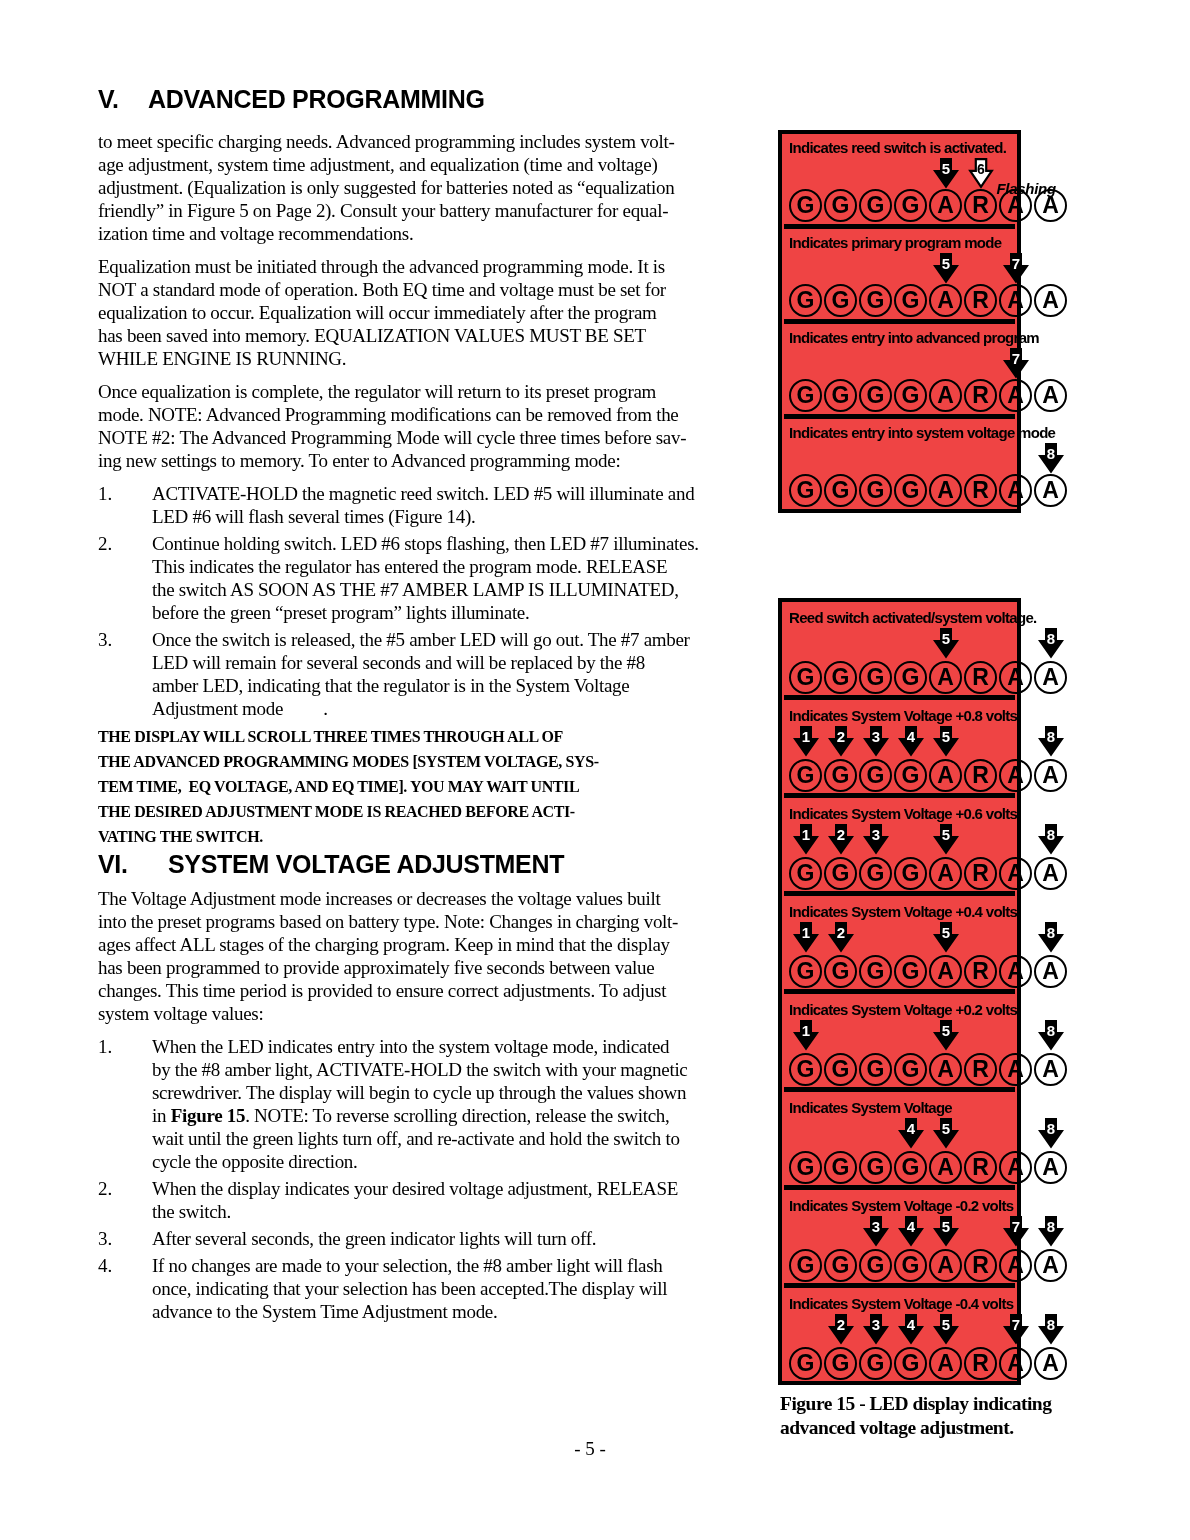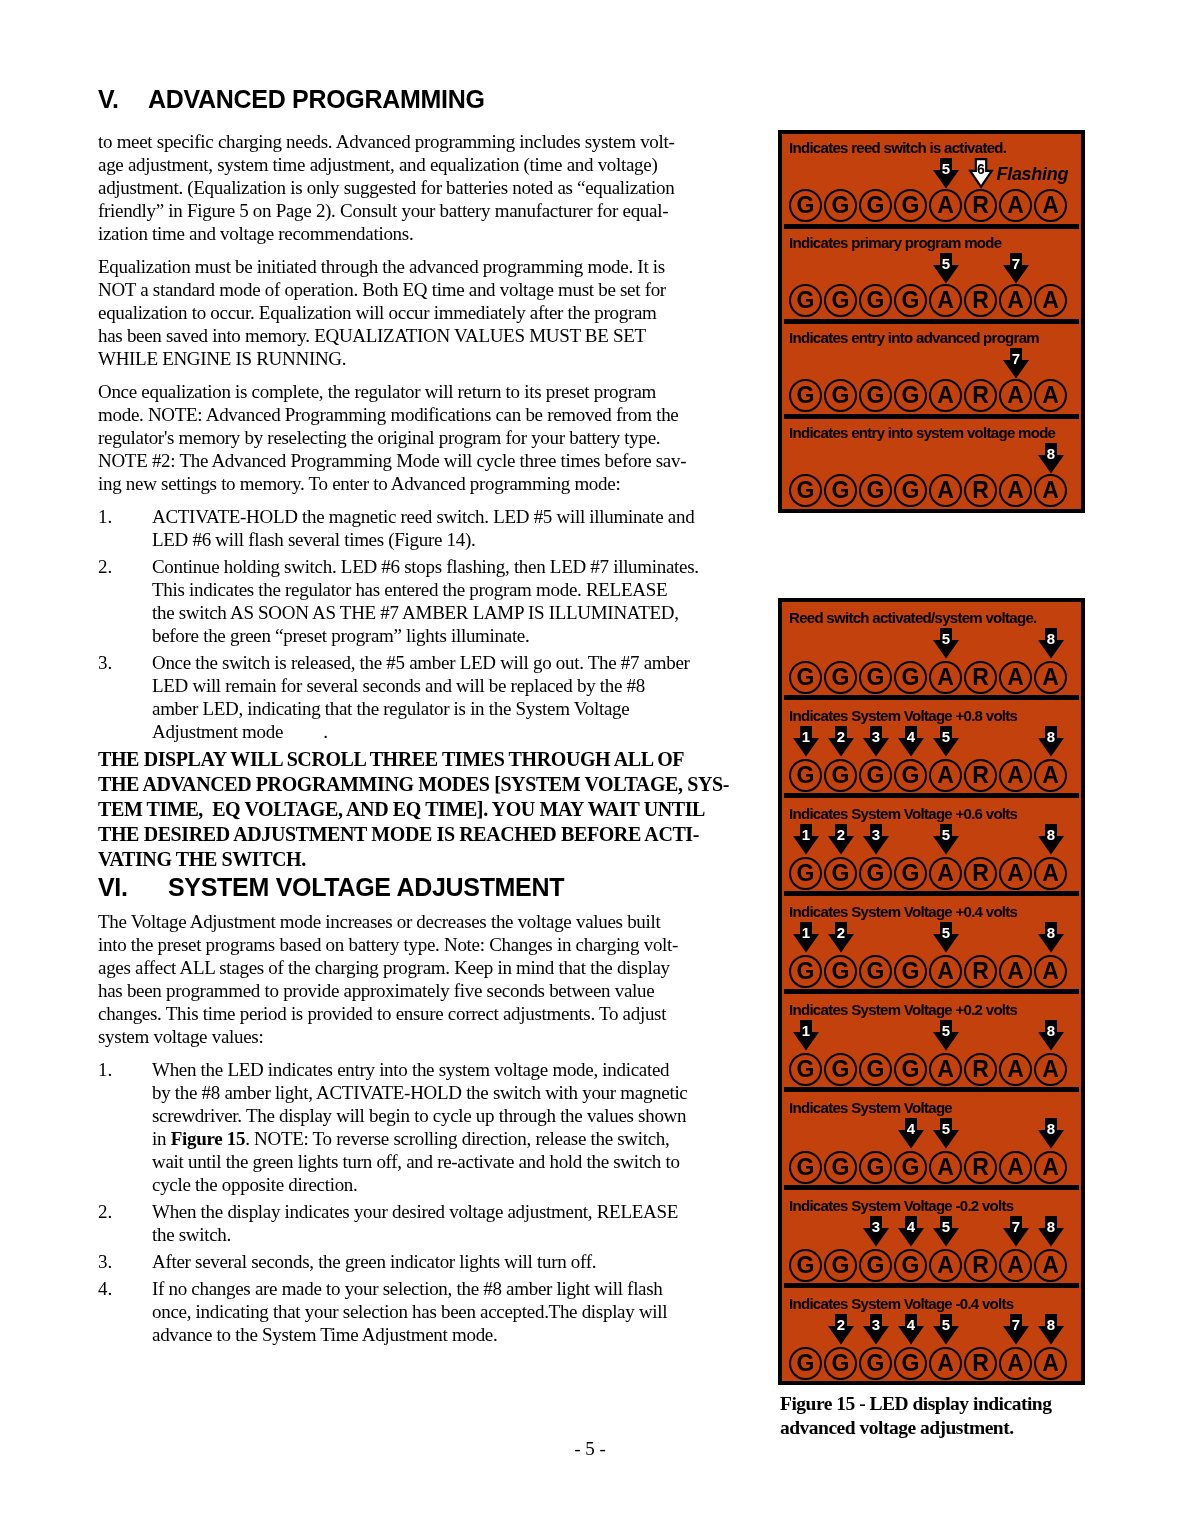--- a/index.html
+++ b/index.html
@@ -13,47 +13,47 @@
   .article{position:absolute;left:98px;top:84px;width:680px;}
   .h1{
     display:flex;font-family:"Liberation Sans",sans-serif;font-weight:bold;
     font-size:25px;line-height:30px;letter-spacing:-0.3px;margin:0 0 16px;
   }
   .h1.vi{margin-bottom:8px;}
   .h1-num{flex:none;}
   .para{margin:0 0 10px;}
   .line{white-space:pre;font-size:19px;line-height:23px;letter-spacing:-0.3px;}
   .bold-para{margin:2px 0 0;}
-  .bold-para .line{font-weight:bold;font-size:20px;line-height:25px;letter-spacing:-0.4px;}
+  .bold-para .line{font-weight:bold;font-size:16px;line-height:25px;letter-spacing:-0.4px;}
   .li{display:flex;margin:0 0 4px;}
   .li-num{flex:none;width:54px;font-size:19px;line-height:23px;}
   .li-body{min-width:0;}
 
   
   .fig-box{
-    position:absolute;left:778px;width:307px;box-sizing:border-box;
-    border:4px solid #000;background:#c2410c;
+    position:absolute;left:778px;width:243px;box-sizing:border-box;
+    border:4px solid #000;background:#ef4444;
   }
   .f14{top:130px;}
   .f15{top:598px;}
   .sep{height:5px;background:#000;margin:0 2px;}
   .panel{position:relative;box-sizing:border-box;padding:5px 7px 0;}
   .f14 .panel{height:90px;}
   .f15 .panel{height:93px;padding-top:7px;border-radius:15px;}
   .panel-label{
     font-family:"Liberation Sans",sans-serif;font-weight:bold;
     font-size:15px;line-height:18px;letter-spacing:-0.7px;white-space:pre;
   }
   .arrow-row{position:relative;height:31px;margin-top:1px;}
   .f15 .arrow-row{height:33px;}
   .arrow{position:absolute;top:0;width:26px;height:31px;}
   .arrow-note{
-    position:absolute;top:6px;white-space:pre;
+    position:absolute;top:22px;white-space:pre;
     font-family:"Liberation Sans",sans-serif;font-weight:bold;font-style:italic;
-    font-size:18px;letter-spacing:-0.3px;
+    font-size:15px;letter-spacing:-0.3px;
   }
   .led-row{display:flex;gap:2px;}
   .led{
     width:33px;height:33px;box-sizing:border-box;flex:none;
     border:2px solid #000;border-radius:50%;
     display:flex;align-items:center;justify-content:center;
     font-family:"Liberation Sans",sans-serif;font-weight:bold;font-size:23px;
     padding-bottom:1px;
   }
 
@@ -90,21 +90,20 @@
       <div class="para">
         <div class="line">Equalization must be initiated through the advanced programming mode. It is</div>
         <div class="line">NOT a standard mode of operation. Both EQ time and voltage must be set for</div>
         <div class="line">equalization to occur. Equalization will occur immediately after the program</div>
         <div class="line">has been saved into memory. EQUALIZATION VALUES MUST BE SET</div>
         <div class="line">WHILE ENGINE IS RUNNING.</div>
       </div>
       <div class="para">
         <div class="line">Once equalization is complete, the regulator will return to its preset program</div>
         <div class="line">mode. NOTE: Advanced Programming modifications can be removed from the</div>
-        <div class="line">regulator's memory by reselecting the original program for your battery type.</div>
         <div class="line">NOTE #2: The Advanced Programming Mode will cycle three times before sav-</div>
         <div class="line">ing new settings to memory. To enter to Advanced programming mode:</div>
       </div>
       <div class="li">
         <span class="li-num">1.</span>
         <div class="li-body">
           <div class="line">ACTIVATE-HOLD the magnetic reed switch. LED #5 will illuminate and</div>
           <div class="line">LED #6 will flash several times (Figure 14).</div>
         </div>
       </div>

